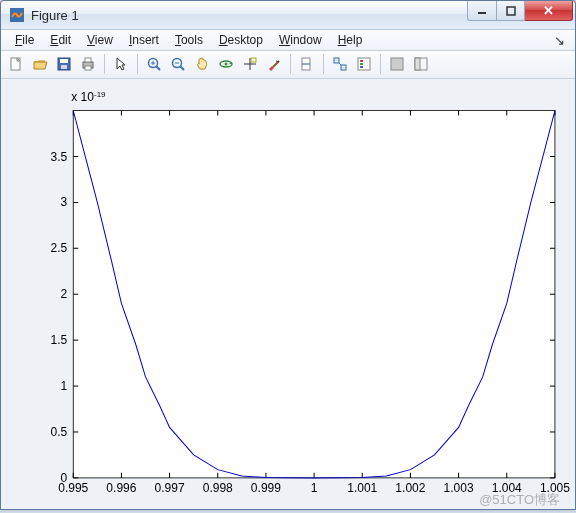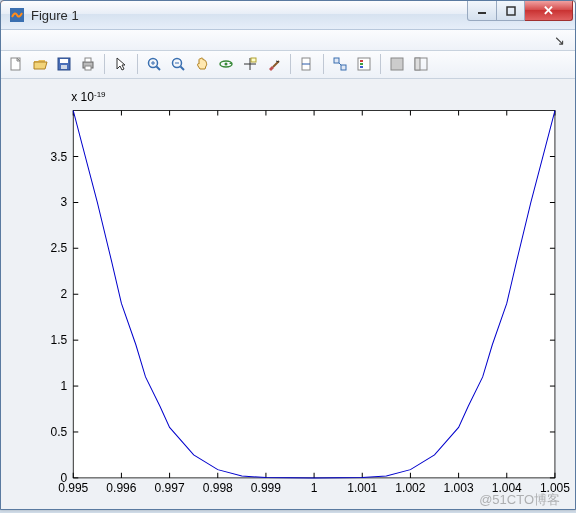--- a/index.html
+++ b/index.html
@@ -52,20 +52,21 @@
       <div class="winbtn max">
           <svg width="10" height="10">
             <rect x="1" y="1" width="8" height="8" fill="none" stroke="#333" stroke-width="1.5"></rect>
           </svg>
         </div>
       <div class="winbtn close">✕</div>
     </div>
   </div>
 
   <div class="menubar">
+    <span id="menus"><span class="menu-item"><u>F</u>ile</span><span class="menu-item"><u>E</u>dit</span><span class="menu-item"><u>V</u>iew</span><span class="menu-item"><u>I</u>nsert</span><span class="menu-item"><u>T</u>ools</span><span class="menu-item"><u>D</u>esktop</span><span class="menu-item"><u>W</u>indow</span><span class="menu-item"><u>H</u>elp</span></span>
     <span class="menu-spacer"></span>
     <span class="menu-wave">↘</span>
   </div>
 
   <div class="toolbar" id="toolbar">
       <div class="tb-btn">
         <svg width="16" height="16">
           <rect x="3" y="2" width="9" height="12" fill="#fff" stroke="#888"></rect>
           <path d="M9 2 L12 5 L9 5 Z" fill="#ddd" stroke="#888"></path>
         </svg>

